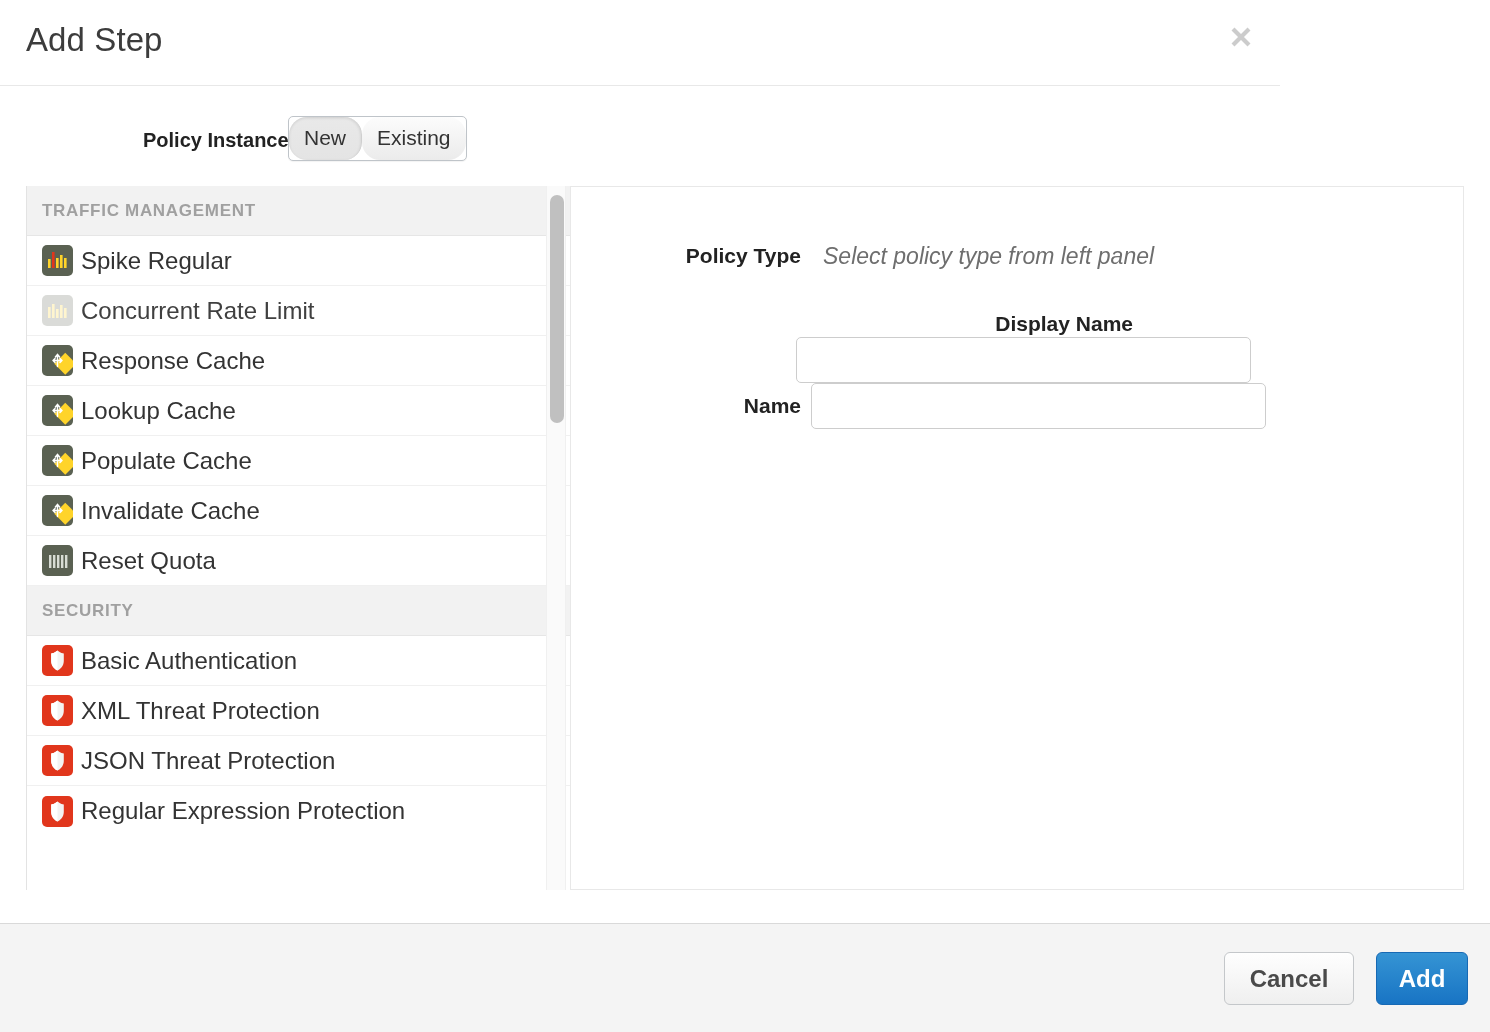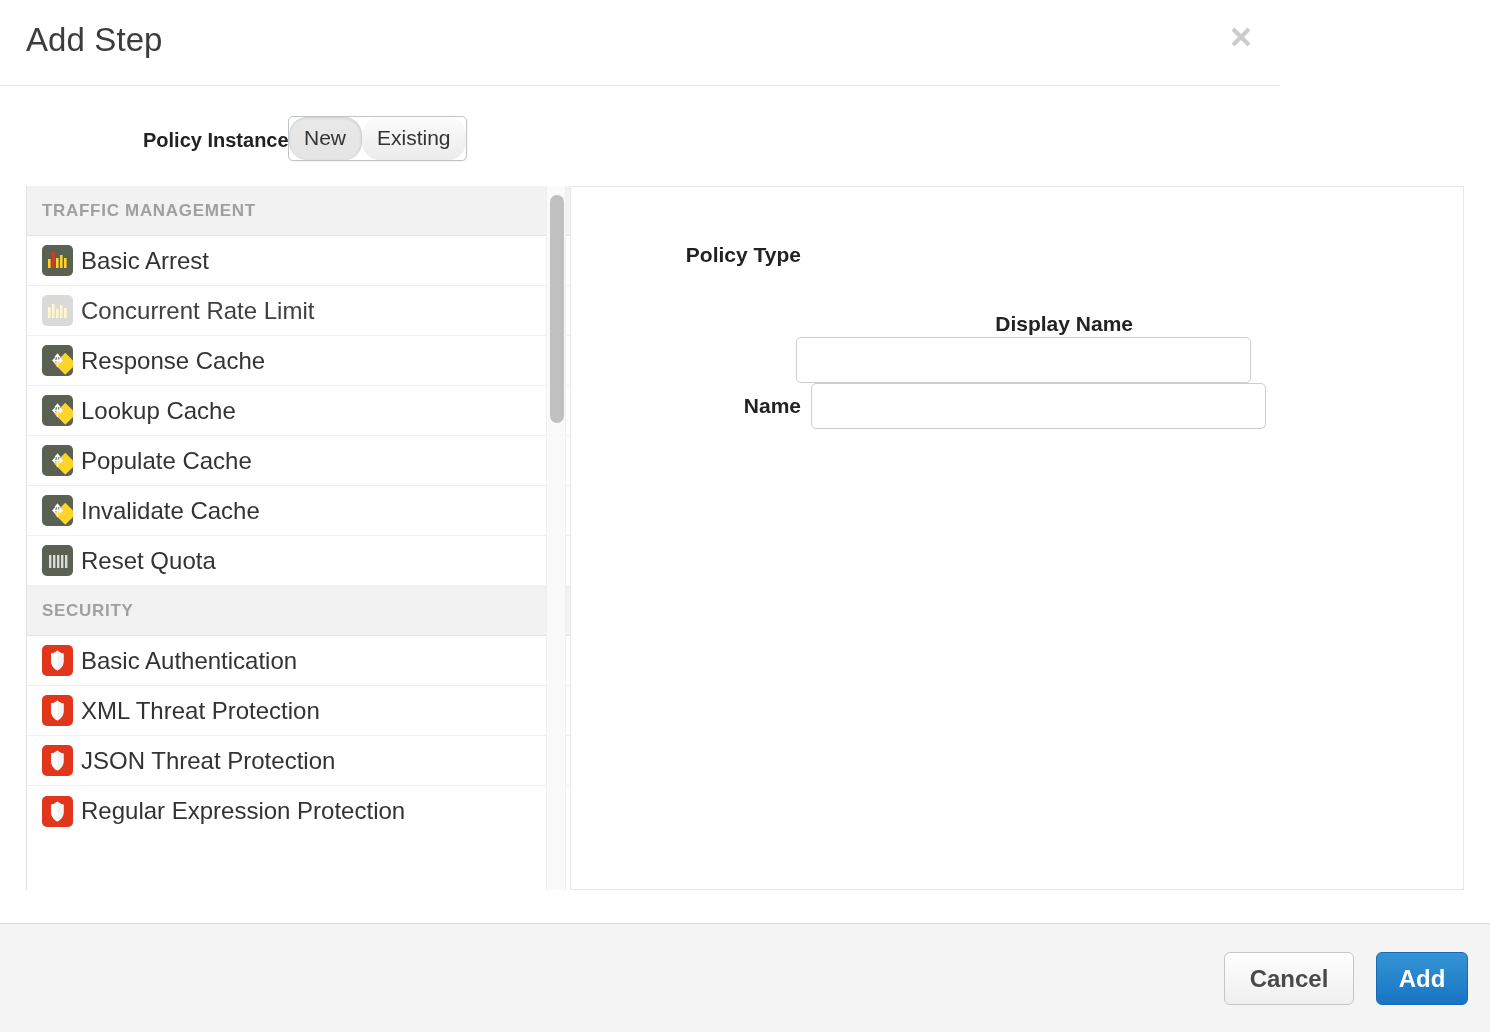--- a/index.html
+++ b/index.html
@@ -324,21 +324,21 @@
           <span class="picon">
             <svg width="31" height="31" viewBox="0 0 31 31">
               <rect x="0" y="0" width="31" height="31" rx="5" fill="#5a6152"></rect>
               <rect x="6" y="14" width="2.6" height="9" fill="#ffd42a"></rect>
               <rect x="10" y="7" width="2.6" height="16" fill="#e1361c"></rect>
               <rect x="14" y="13" width="2.6" height="10" fill="#ffd42a"></rect>
               <rect x="18" y="10" width="2.6" height="13" fill="#ffd42a"></rect>
               <rect x="22" y="13" width="2.6" height="10" fill="#ffd42a"></rect>
             </svg>
           </span>
-          <span class="pname">Basic Arrest</span>
+          <span class="pname">Spike Regular</span>
         </div>
 
         <div class="policy-row disabled">
           <span class="picon">
             <svg width="31" height="31" viewBox="0 0 31 31">
               <rect x="0" y="0" width="31" height="31" rx="5" fill="#5a6152"></rect>
               <rect x="6" y="12" width="2.6" height="11" fill="#ffd42a"></rect>
               <rect x="10" y="9" width="2.6" height="14" fill="#ffd42a"></rect>
               <rect x="14" y="14" width="2.6" height="9" fill="#ffd42a"></rect>
               <rect x="18" y="10" width="2.6" height="13" fill="#ffd42a"></rect>
@@ -458,20 +458,21 @@
     </div>
 
     <div class="scroll-track">
       <div class="scroll-thumb"></div>
     </div>
 
     <div class="detail-panel">
 
       <div class="form-row policy-type-row">
         <div class="form-label">Policy Type</div>
+        <div class="policy-type-value">Select policy type from left panel</div>
       </div>
 
       <div class="form-row field-row row-display">
         <div class="form-label">Display Name</div>
         <input class="text-input" type="text" placeholder="" style="">
       </div>
 
       <div class="form-row field-row row-name">
         <div class="form-label">Name</div>
         <input class="text-input" type="text" placeholder="" style="">

